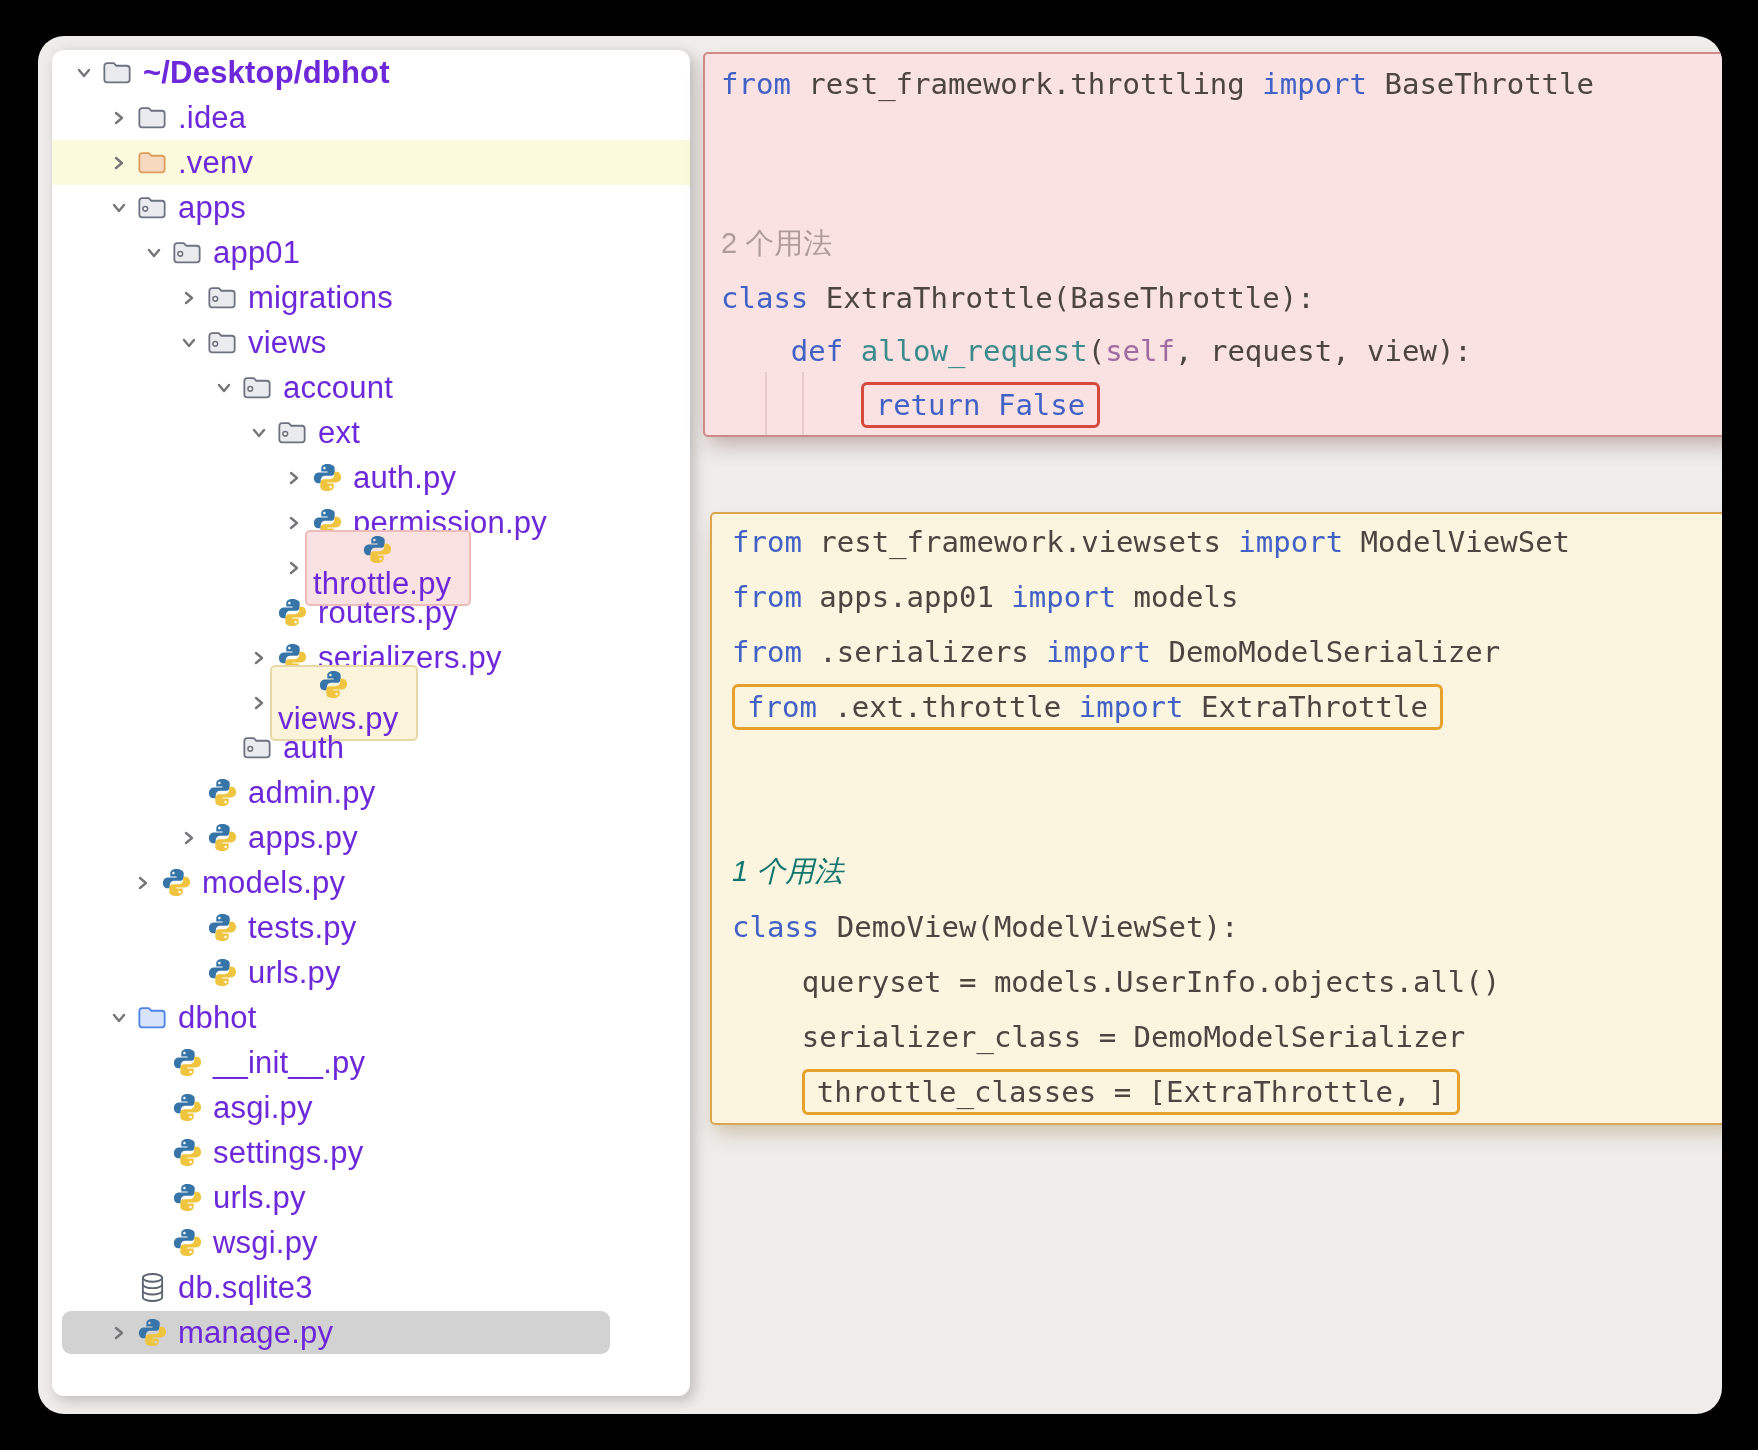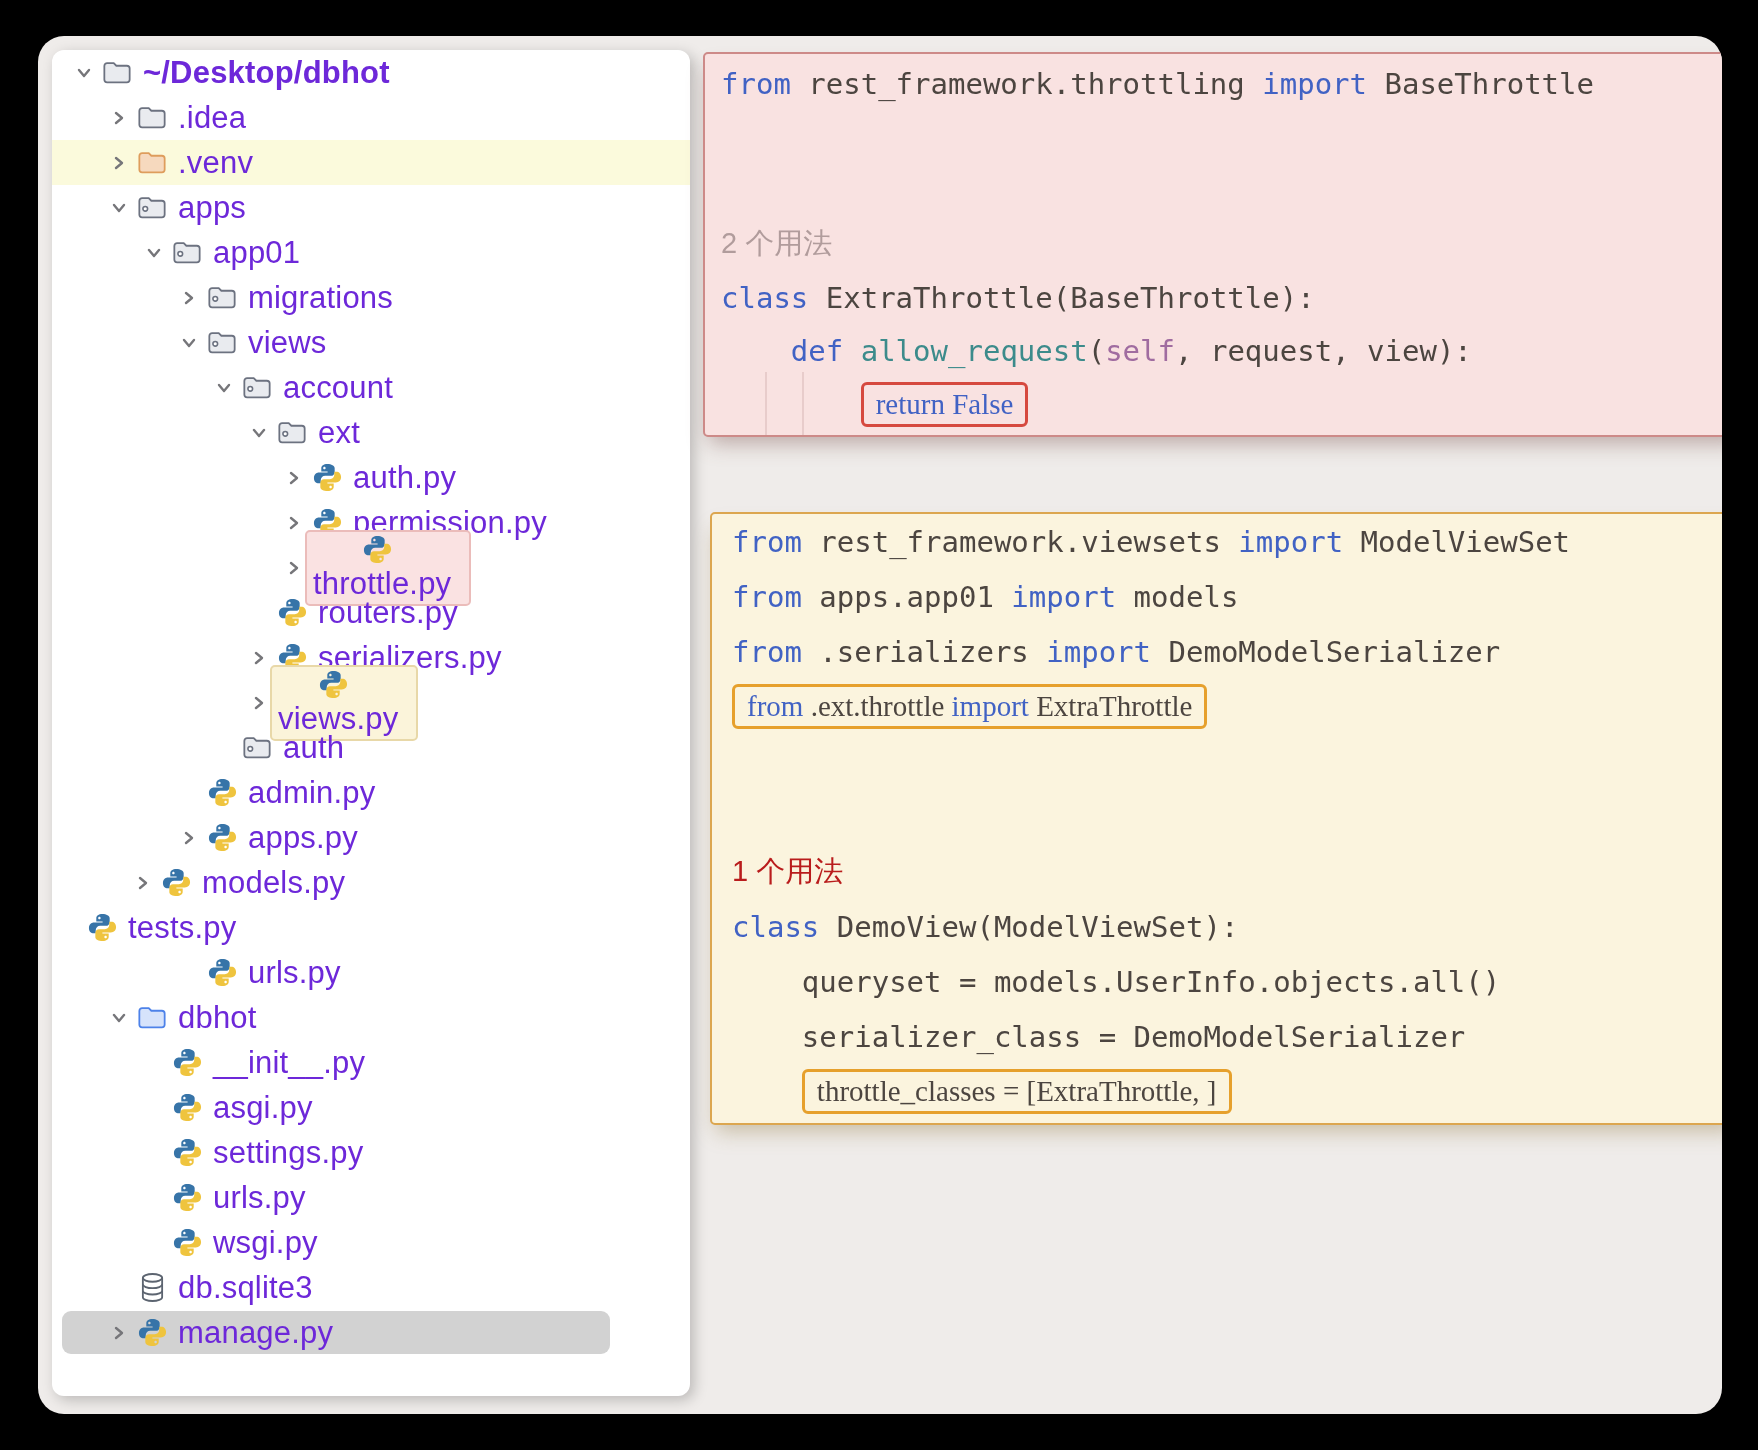--- a/index.html
+++ b/index.html
@@ -36,22 +36,22 @@
   .code-line{display:flex;align-items:center;white-space:pre;
              font-family:"DejaVu Sans Mono",monospace;font-size:29px;color:#4C4540;}
   .pink .code-line{height:53.5px;}
   .yellow .code-line{height:55px;}
   .tok-kw{color:#4162C4;}
   .tok-pl{color:#4C4540;}
   .tok-fn{color:#3C8B8B;}
   .tok-slf{color:#A06CA0;}
   .usage-label{font-family:"Liberation Sans",sans-serif;font-size:29px;cursor:pointer;}
   .pink .usage-label{color:#B19C9C;}
-  .yellow .usage-label{color:#b91c1c;}
-  .hlbox{display:inline-flex;align-items:center;border-radius:6px;padding:3px 12px;font-family:Liberation Serif, serif;}
+  .yellow .usage-label{color:#0f766e;font-style:italic;}
+  .hlbox{display:inline-flex;align-items:center;border-radius:6px;padding:3px 12px;}
   .hlbox.red{border:3px solid #D6493F;}
   .hlbox.orange{border:3px solid #E6A02C;}
   .indent-guide{position:absolute;width:2px;background:#E8CCCB;}
 </style>
 </head>
 <body>
 
 <div class="stage">
   <div class="window">
     <div class="tree-panel">
@@ -342,21 +342,21 @@
               </span>
               <span class="ticon">
                 <svg width="31" height="31" viewBox="0 0 32 32">
                   <path fill="#3774A8" d="M15.9 2c-4 0-6.3 1.7-6.3 4.4v3.3h6.5v1.1H7.3C4.3 10.8 2 13 2 16.4c0 3.5 2 5.6 5 5.6h2v-3.1c0-2.5 2.1-4.6 4.6-4.6h6c2.1 0 3.8-1.7 3.8-3.8V6.4C23.4 3.7 20 2 15.9 2zM12.8 4.9c.7 0 1.3.6 1.3 1.3s-.6 1.3-1.3 1.3-1.3-.6-1.3-1.3.6-1.3 1.3-1.3z"></path>
                   <path fill="#EFC43E" d="M16.1 30c4 0 6.3-1.7 6.3-4.4v-3.3h-6.5v-1.1h8.8c3 0 5.3-2.2 5.3-5.6 0-3.5-2-5.6-5-5.6h-2v3.1c0 2.5-2.1 4.6-4.6 4.6h-6c-2.1 0-3.8 1.7-3.8 3.8v4.2C8.6 28.3 12 30 16.1 30zM19.2 27.1c-.7 0-1.3-.6-1.3-1.3s.6-1.3 1.3-1.3 1.3.6 1.3 1.3-.6 1.3-1.3 1.3z"></path>
                 </svg>
               </span>
               <span class="tlabel">models.py</span>
             </div>
           </div>
-          <div class="tree-row" style="">
+          <div class="tree-row" style="padding-left: 120px;">
             <div class="row-content">
               <span class="chev"></span>
               <span class="ticon">
                 <svg width="31" height="31" viewBox="0 0 32 32">
                   <path fill="#3774A8" d="M15.9 2c-4 0-6.3 1.7-6.3 4.4v3.3h6.5v1.1H7.3C4.3 10.8 2 13 2 16.4c0 3.5 2 5.6 5 5.6h2v-3.1c0-2.5 2.1-4.6 4.6-4.6h6c2.1 0 3.8-1.7 3.8-3.8V6.4C23.4 3.7 20 2 15.9 2zM12.8 4.9c.7 0 1.3.6 1.3 1.3s-.6 1.3-1.3 1.3-1.3-.6-1.3-1.3.6-1.3 1.3-1.3z"></path>
                   <path fill="#EFC43E" d="M16.1 30c4 0 6.3-1.7 6.3-4.4v-3.3h-6.5v-1.1h8.8c3 0 5.3-2.2 5.3-5.6 0-3.5-2-5.6-5-5.6h-2v3.1c0 2.5-2.1 4.6-4.6 4.6h-6c-2.1 0-3.8 1.7-3.8 3.8v4.2C8.6 28.3 12 30 16.1 30zM19.2 27.1c-.7 0-1.3-.6-1.3-1.3s.6-1.3 1.3-1.3 1.3.6 1.3 1.3-.6 1.3-1.3 1.3z"></path>
                 </svg>
               </span>
               <span class="tlabel">tests.py</span>
             </div>

